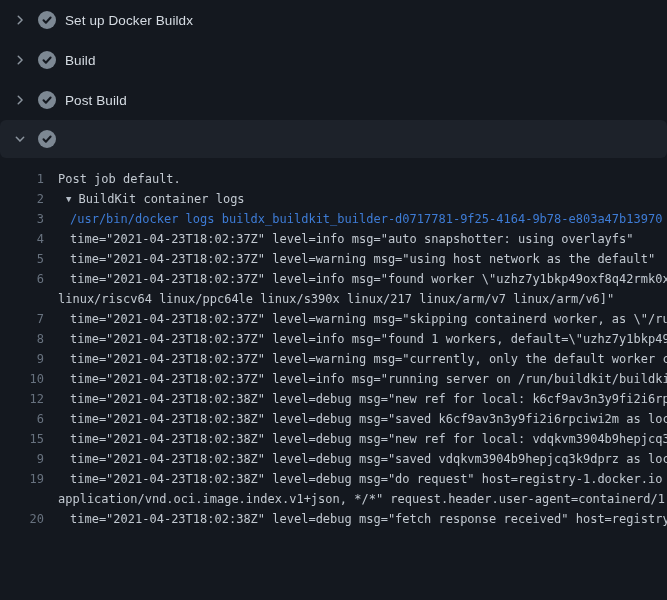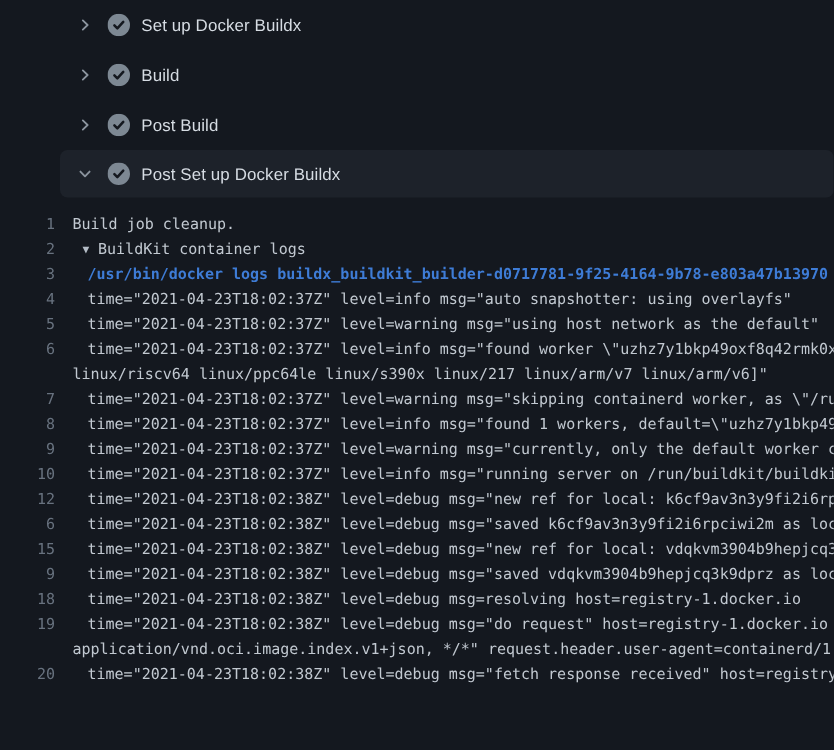--- a/index.html
+++ b/index.html
@@ -2,21 +2,21 @@
 <html><head>
 <meta charset="utf-8">
 <style>
   * { box-sizing: border-box; margin: 0; padding: 0; }
   html, body { width: 667px; height: 600px; overflow: hidden; }
   body {
     background: #14181f;
     font-family: "Liberation Sans", sans-serif;
     position: relative;
   }
-  .steps { width: 667px; padding-left: 48px; }
+  .steps { width: 667px; }
   .step {
     height: 40px;
     display: flex;
     align-items: center;
     padding-left: 12px;
     cursor: pointer;
   }
   .step.expanded {
     height: 38px;
     background: #1d222a;
@@ -55,21 +55,21 @@
     position: absolute;
     left: 0; top: 0;
     width: 44px;
     text-align: right;
     color: #68727f;
     cursor: pointer;
   }
   .txt { position: absolute; left: 58px; top: 0; }
   .k-log .txt, .k-command .txt { left: 70px; }
   .k-group .txt { left: 66px; cursor: pointer; }
-  .k-command .txt { color: #3e7cd6; font-weight: 700; }
+  .k-command .txt { color: #3e7cd6; font-weight: 400; }
   .tri { display: none; }
   .k-group .tri {
     display: inline-block;
     font-size: 9px;
     margin-right: 7px;
     color: #b4bcc6;
     transform: translateY(-1px);
   }
 </style>
 </head>
@@ -124,27 +124,26 @@
       <svg width="14" height="14" viewBox="0 0 16 16">
         <path d="M6 3.8 L10.4 8 L6 12.2" fill="none" stroke="#8b949e" stroke-width="1.7" stroke-linecap="round" stroke-linejoin="round"></path>
       </svg>
     </span>
     <span class="check">
       <svg width="18" height="18" viewBox="0 0 16 16">
         <circle cx="8" cy="8" r="8" fill="#7d8893"></circle>
         <path d="M4.9 8.3 L7.0 10.4 L11.2 5.8" fill="none" stroke="#14181f" stroke-width="1.8" stroke-linecap="round" stroke-linejoin="round"></path>
       </svg>
     </span>
-    <span class="label">Post Set up Docker Buildx</span>
   </div>
     </div>
   <div class="log">
       <div class="row k-plain">
     <span class="num">1</span>
-    <span class="txt"><span class="txt-content">Build job cleanup.</span></span>
+    <span class="txt"><span class="txt-content">Post job default.</span></span>
   </div>
       <div class="row k-group">
     <span class="num">2</span>
     <span class="txt"><span class="tri">▼</span><span class="txt-content">BuildKit container logs</span></span>
   </div>
       <div class="row k-command">
     <span class="num">3</span>
     <span class="txt"><span class="txt-content">/usr/bin/docker logs buildx_buildkit_builder-d0717781-9f25-4164-9b78-e803a47b13970</span></span>
   </div>
       <div class="row k-log">
@@ -187,24 +186,20 @@
     <span class="num">6</span>
     <span class="txt"><span class="txt-content">time="2021-04-23T18:02:38Z" level=debug msg="saved k6cf9av3n3y9fi2i6rpciwi2m as loca</span></span>
   </div>
       <div class="row k-log">
     <span class="num">15</span>
     <span class="txt"><span class="txt-content">time="2021-04-23T18:02:38Z" level=debug msg="new ref for local: vdqkvm3904b9hepjcq3k</span></span>
   </div>
       <div class="row k-log">
     <span class="num">9</span>
     <span class="txt"><span class="txt-content">time="2021-04-23T18:02:38Z" level=debug msg="saved vdqkvm3904b9hepjcq3k9dprz as loca</span></span>
-  </div>
-      <div class="row k-log">
-    <span class="num">18</span>
-    <span class="txt"><span class="txt-content">time="2021-04-23T18:02:38Z" level=debug msg=resolving host=registry-1.docker.io</span></span>
   </div>
       <div class="row k-log">
     <span class="num">19</span>
     <span class="txt"><span class="txt-content">time="2021-04-23T18:02:38Z" level=debug msg="do request" host=registry-1.docker.io r</span></span>
   </div>
       <div class="row k-wrap">
     <span class="num"></span>
     <span class="txt"><span class="txt-content">application/vnd.oci.image.index.v1+json, */*" request.header.user-agent=containerd/1.4</span></span>
   </div>
       <div class="row k-log">

